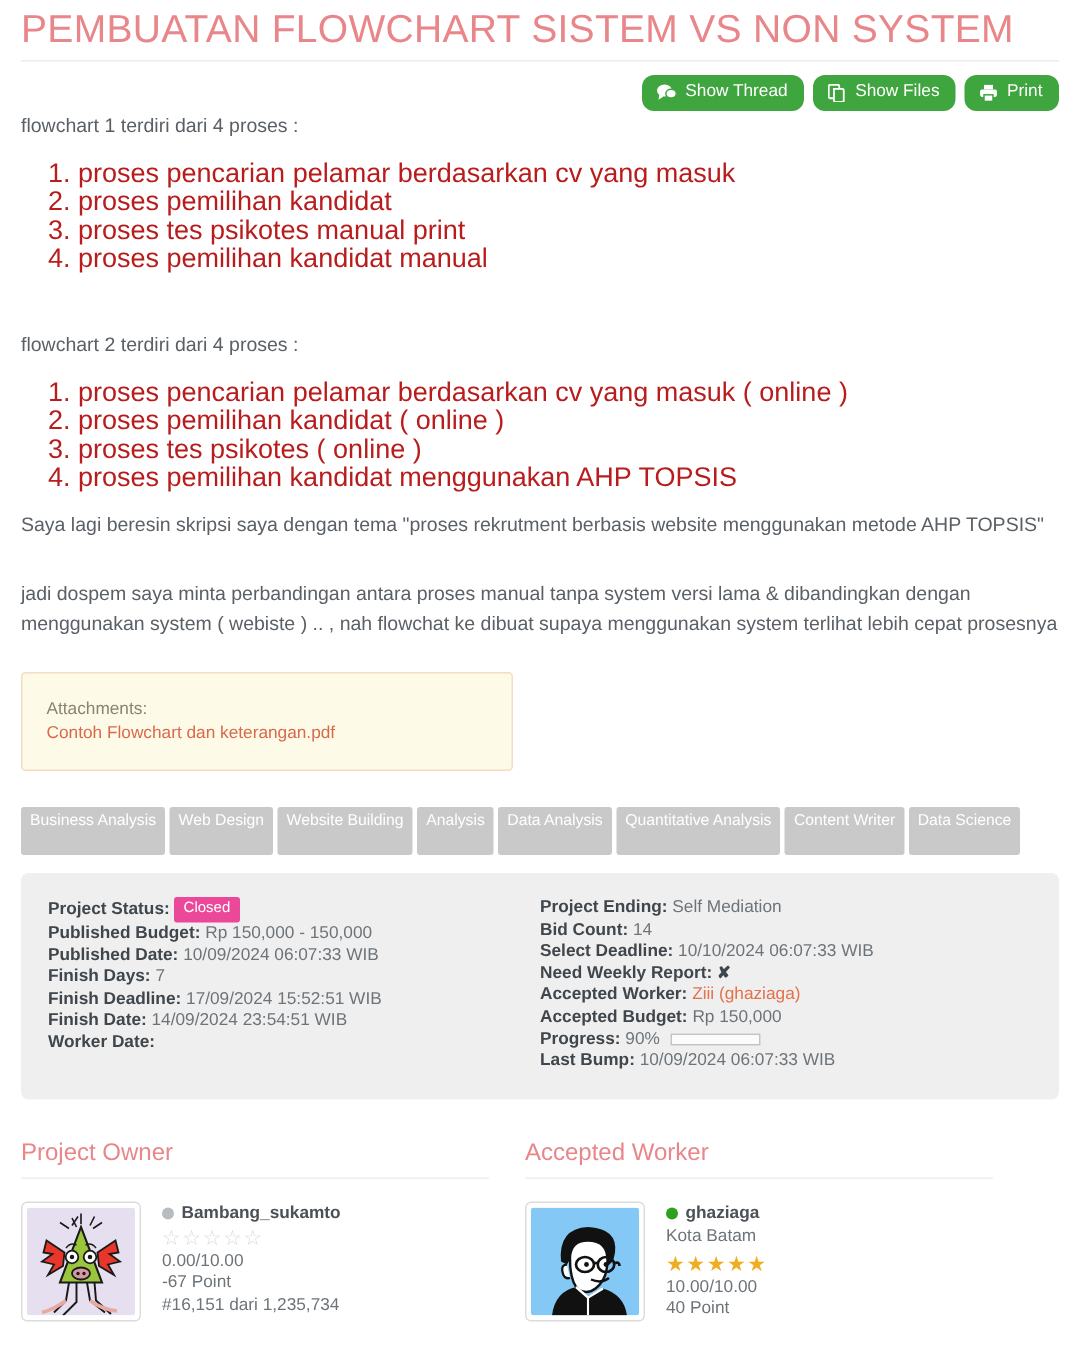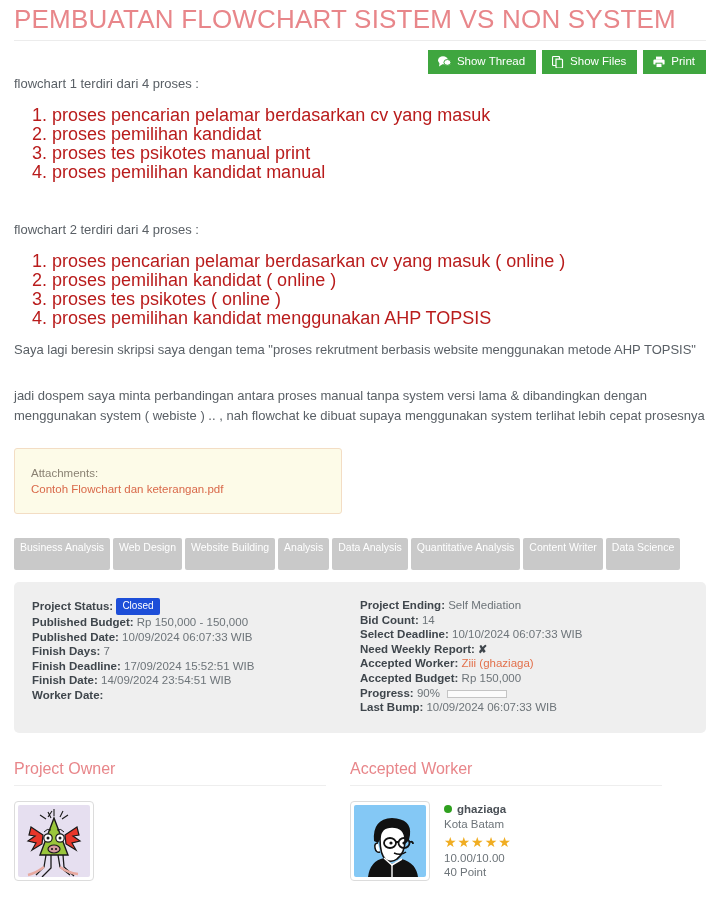--- a/index.html
+++ b/index.html
@@ -31,21 +31,21 @@
 
   
   .actions {
     display: flex; justify-content: flex-end;
     gap: 6px; padding: 9px 14px 0 14px;
   }
   .btn {
     display: inline-flex; align-items: center; gap: 6px;
     background: #3fa63f;
     color: #ffffff;
-    border: none; border-radius: 0;
+    border: none; border-radius: 8px;
     font-size: 11.5px;
     padding: 5px 11px 6px 10px;
     line-height: 13px;
     cursor: pointer;
     font-family: "Liberation Sans", sans-serif;
     white-space: nowrap;
   }
   .btn svg { display: block; }
 
   
@@ -100,21 +100,21 @@
     border-radius: 5px;
     padding: 16px 18px 18px 18px;
     display: flex;
   }
   .dcol { width: 50%; }
   .drow { font-size: 11.5px; line-height: 14.6px; color: #5a6066; white-space: nowrap; }
   .dk { font-weight: bold; color: #3f464c; }
   .dv { color: #6d7479; }
   .dv.accent { color: #e2714c; }
   .badge-closed {
-    display: inline-block; background: #1d4ed8; color: #fff;
+    display: inline-block; background: #ec4899; color: #fff;
     font-size: 10px; line-height: 12px;
     padding: 2px 6px 3px 6px; border-radius: 2px;
     vertical-align: 1px;
   }
   .xmark { color: #3f464c; font-weight: bold; font-size: 11px; }
   .progress-wrap {
     display: inline-block; vertical-align: -1px;
     width: 60px; height: 8px;
     border: 1px solid #c4c4c4; background: #fbfbfb;
     margin-left: 4px;
@@ -316,20 +316,30 @@
               <circle cx="30" cy="33" r="1.5" fill="#1a1a1a"></circle>
               <circle cx="42" cy="33" r="1.5" fill="#1a1a1a"></circle>
               <path d="M26 27 q3 -4 7 -2 M46 27 q-3 -4 -7 -2" stroke="#1a1a1a" stroke-width="1" fill="none"></path>
               <ellipse cx="36" cy="44" rx="6" ry="4" fill="#d49aa0" stroke="#1a1a1a" stroke-width="1.2"></ellipse>
               <circle cx="34" cy="44" r="1.1" fill="#1a1a1a"></circle>
               <circle cx="38" cy="44" r="1.1" fill="#1a1a1a"></circle>
               <path d="M28 50 L26 62 L18 70 M33 50 L33 63 L24 72 M40 50 L42 62 L52 70 M45 50 L46 62 L56 71" stroke="#1a1a1a" stroke-width="1.3" fill="none"></path>
               <path d="M26 62 q-8 6 -16 8 M42 62 q8 6 18 7" stroke="#e8a9a0" stroke-width="2.4" fill="none"></path>
             </svg>
           </div>
+        </div>
+        <div class="profile-meta">
+          <div class="uname-row">
+            <span class="dot off"></span>
+            <span class="uname">Bambang_sukamto</span>
+          </div>
+          <div class="stars empty">☆☆☆☆☆</div>
+          <div class="ustat">0.00/10.00</div>
+          <div class="ustat">-67 Point</div>
+          <div class="ustat">#16,151 dari 1,235,734</div>
         </div>
       </div>
     </div>
 
     <div class="profile-col">
       <div class="sec-title">Accepted Worker</div>
       <hr class="sec-rule">
       <div class="profile-body">
         <div class="avatar-frame">
           <div class="avatar-inner">

